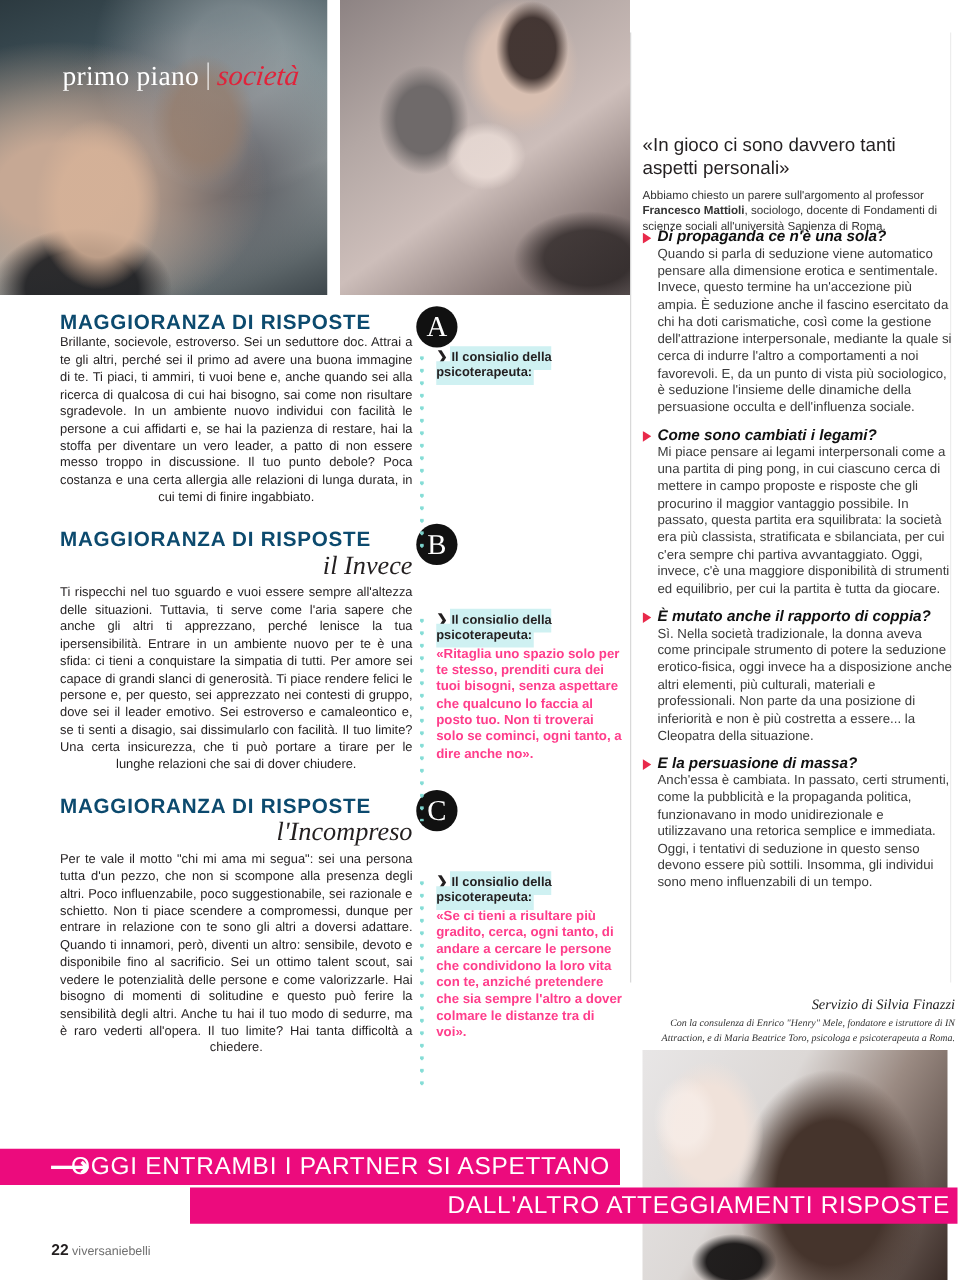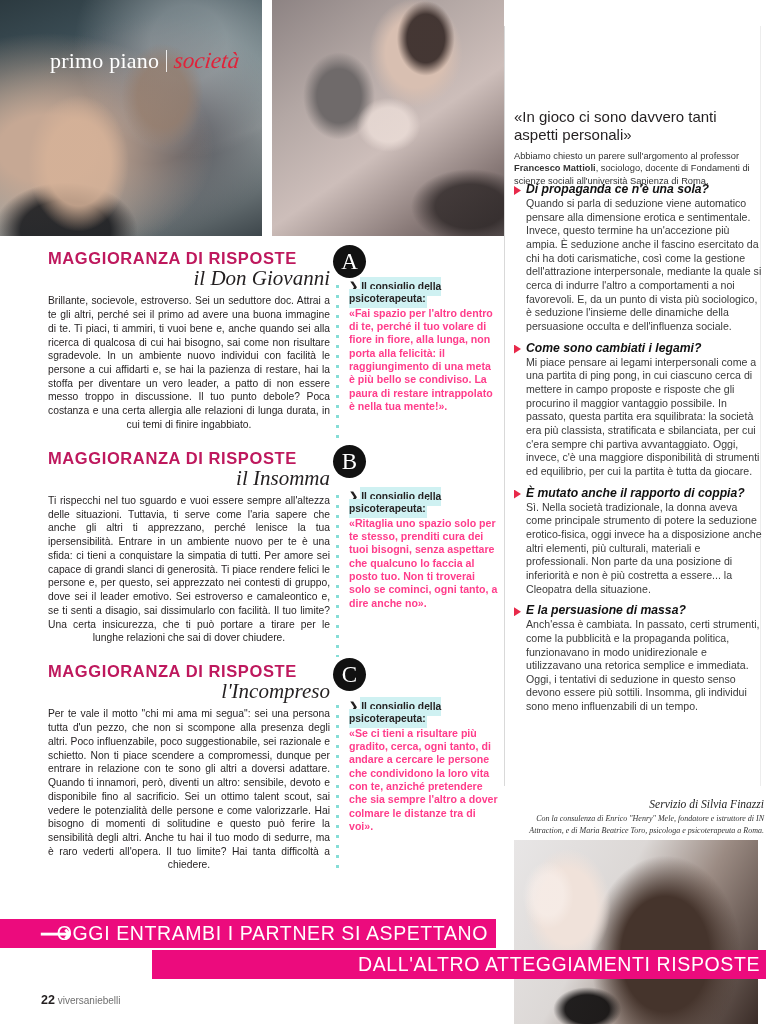--- a/index.html
+++ b/index.html
@@ -40,21 +40,21 @@
   .kicker{position:absolute;left:50px;top:48px;z-index:6;
           display:flex;align-items:flex-start;gap:7px;}
   .kicker .k1{font-family:"Liberation Serif",serif;font-size:22px;color:#fff;letter-spacing:.2px;}
   .kicker .bar{width:1px;height:22px;background:#fff;opacity:.85;align-self:center;}
   .kicker .k2{font-family:"Liberation Serif",serif;font-style:italic;font-size:23px;color:#e0233a;
               transform:skewX(-6deg);}
 
   
   .left-col{position:absolute;left:48px;top:250px;width:282px;}
   .block{margin-bottom:14px;position:relative;}
-  .mag-title{font-size:16.5px;font-weight:bold;color:#be185d;letter-spacing:.6px;
+  .mag-title{font-size:16.5px;font-weight:bold;color:#0c4a6e;letter-spacing:.6px;
              text-align:left;line-height:1.05;margin:0 0 1px 0;}
   .arche{font-family:"Liberation Serif",serif;font-style:italic;font-size:21px;color:#231f20;
          text-align:right;margin:0 0 5px 0;line-height:1;}
   .body-just{font-size:10.3px;line-height:1.335;color:#231f20;text-align:justify;margin:0;
              text-align-last:center;}
 
   .badge{position:absolute;width:33px;height:33px;border-radius:50%;background:#111;
          color:#fff;font-family:"Liberation Serif",serif;font-size:23px;
          display:flex;align-items:center;justify-content:center;line-height:1;}
   .badge-a{right:-36px;top:-5px;}
@@ -148,49 +148,47 @@
   <span class="k1">primo piano</span>
   <span class="bar"></span>
   <span class="k2">società</span>
 </div>
 
 <div class="left-col">
 
   <div class="block">
     <div class="badge badge-a">A</div>
     <h3 class="mag-title">MAGGIORANZA DI RISPOSTE</h3>
-    <div class="arche">il Don Giovanni</div>
     <p class="body-just">Brillante, socievole, estroverso. Sei un seduttore doc. Attrai a te gli altri, perché sei il primo ad avere una buona immagine di te. Ti piaci, ti ammiri, ti vuoi bene e, anche quando sei alla ricerca di qualcosa di cui hai bisogno, sai come non risultare sgradevole. In un ambiente nuovo individui con facilità le persone a cui affidarti e, se hai la pazienza di restare, hai la stoffa per diventare un vero leader, a patto di non essere messo troppo in discussione. Il tuo punto debole? Poca costanza e una certa allergia alle relazioni di lunga durata, in cui temi di finire ingabbiato.</p>
   </div>
 
   <div class="block" style="margin-top:18px;">
     <div class="badge badge-b">B</div>
     <h3 class="mag-title">MAGGIORANZA DI RISPOSTE</h3>
-    <div class="arche">il Insomma</div>
+    <div class="arche">il Invece</div>
     <p class="body-just">Ti rispecchi nel tuo sguardo e vuoi essere sempre all'altezza delle situazioni. Tuttavia, ti serve come l'aria sapere che anche gli altri ti apprezzano, perché lenisce la tua ipersensibilità. Entrare in un ambiente nuovo per te è una sfida: ci tieni a conquistare la simpatia di tutti. Per amore sei capace di grandi slanci di generosità. Ti piace rendere felici le persone e, per questo, sei apprezzato nei contesti di gruppo, dove sei il leader emotivo. Sei estroverso e camaleontico e, se ti senti a disagio, sai dissimularlo con facilità. Il tuo limite? Una certa insicurezza, che ti può portare a tirare per le lunghe relazioni che sai di dover chiudere.</p>
   </div>
 
   <div class="block" style="margin-top:18px;">
     <div class="badge badge-c">C</div>
     <h3 class="mag-title">MAGGIORANZA DI RISPOSTE</h3>
     <div class="arche">l'Incompreso</div>
     <p class="body-just">Per te vale il motto "chi mi ama mi segua": sei una persona tutta d'un pezzo, che non si scompone alla presenza degli altri. Poco influenzabile, poco suggestionabile, sei razionale e schietto. Non ti piace scendere a compromessi, dunque per entrare in relazione con te sono gli altri a doversi adattare. Quando ti innamori, però, diventi un altro: sensibile, devoto e disponibile fino al sacrificio. Sei un ottimo talent scout, sai vedere le potenzialità delle persone e come valorizzarle. Hai bisogno di momenti di solitudine e questo può ferire la sensibilità degli altri. Anche tu hai il tuo modo di sedurre, ma è raro vederti all'opera. Il tuo limite? Hai tanta difficoltà a chiedere.</p>
   </div>
 
 </div>
 
 <div class="ornament" style="top:282px;height:160px;"></div>
 <div class="ornament" style="top:492px;height:165px;"></div>
 <div class="ornament" style="top:702px;height:172px;"></div>
 
 <div class="advice" style="top:280px;">
   <h4>
     <span class="arrow">❯</span><span class="hl">Il consiglio della psicoterapeuta:</span>
   </h4>
-  <p>«Fai spazio per l'altro dentro di te, perché il tuo volare di fiore in fiore, alla lunga, non porta alla felicità: il raggiungimento di una meta è più bello se condiviso. La paura di restare intrappolato è nella tua mente!».</p>
 </div>
 
 <div class="advice" style="top:490px;">
   <h4>
     <span class="arrow">❯</span><span class="hl">Il consiglio della psicoterapeuta:</span>
   </h4>
   <p>«Ritaglia uno spazio solo per te stesso, prenditi cura dei tuoi bisogni, senza aspettare che qualcuno lo faccia al posto tuo. Non ti troverai solo se cominci, ogni tanto, a dire anche no».</p>
 </div>
 
 <div class="advice" style="top:700px;">

